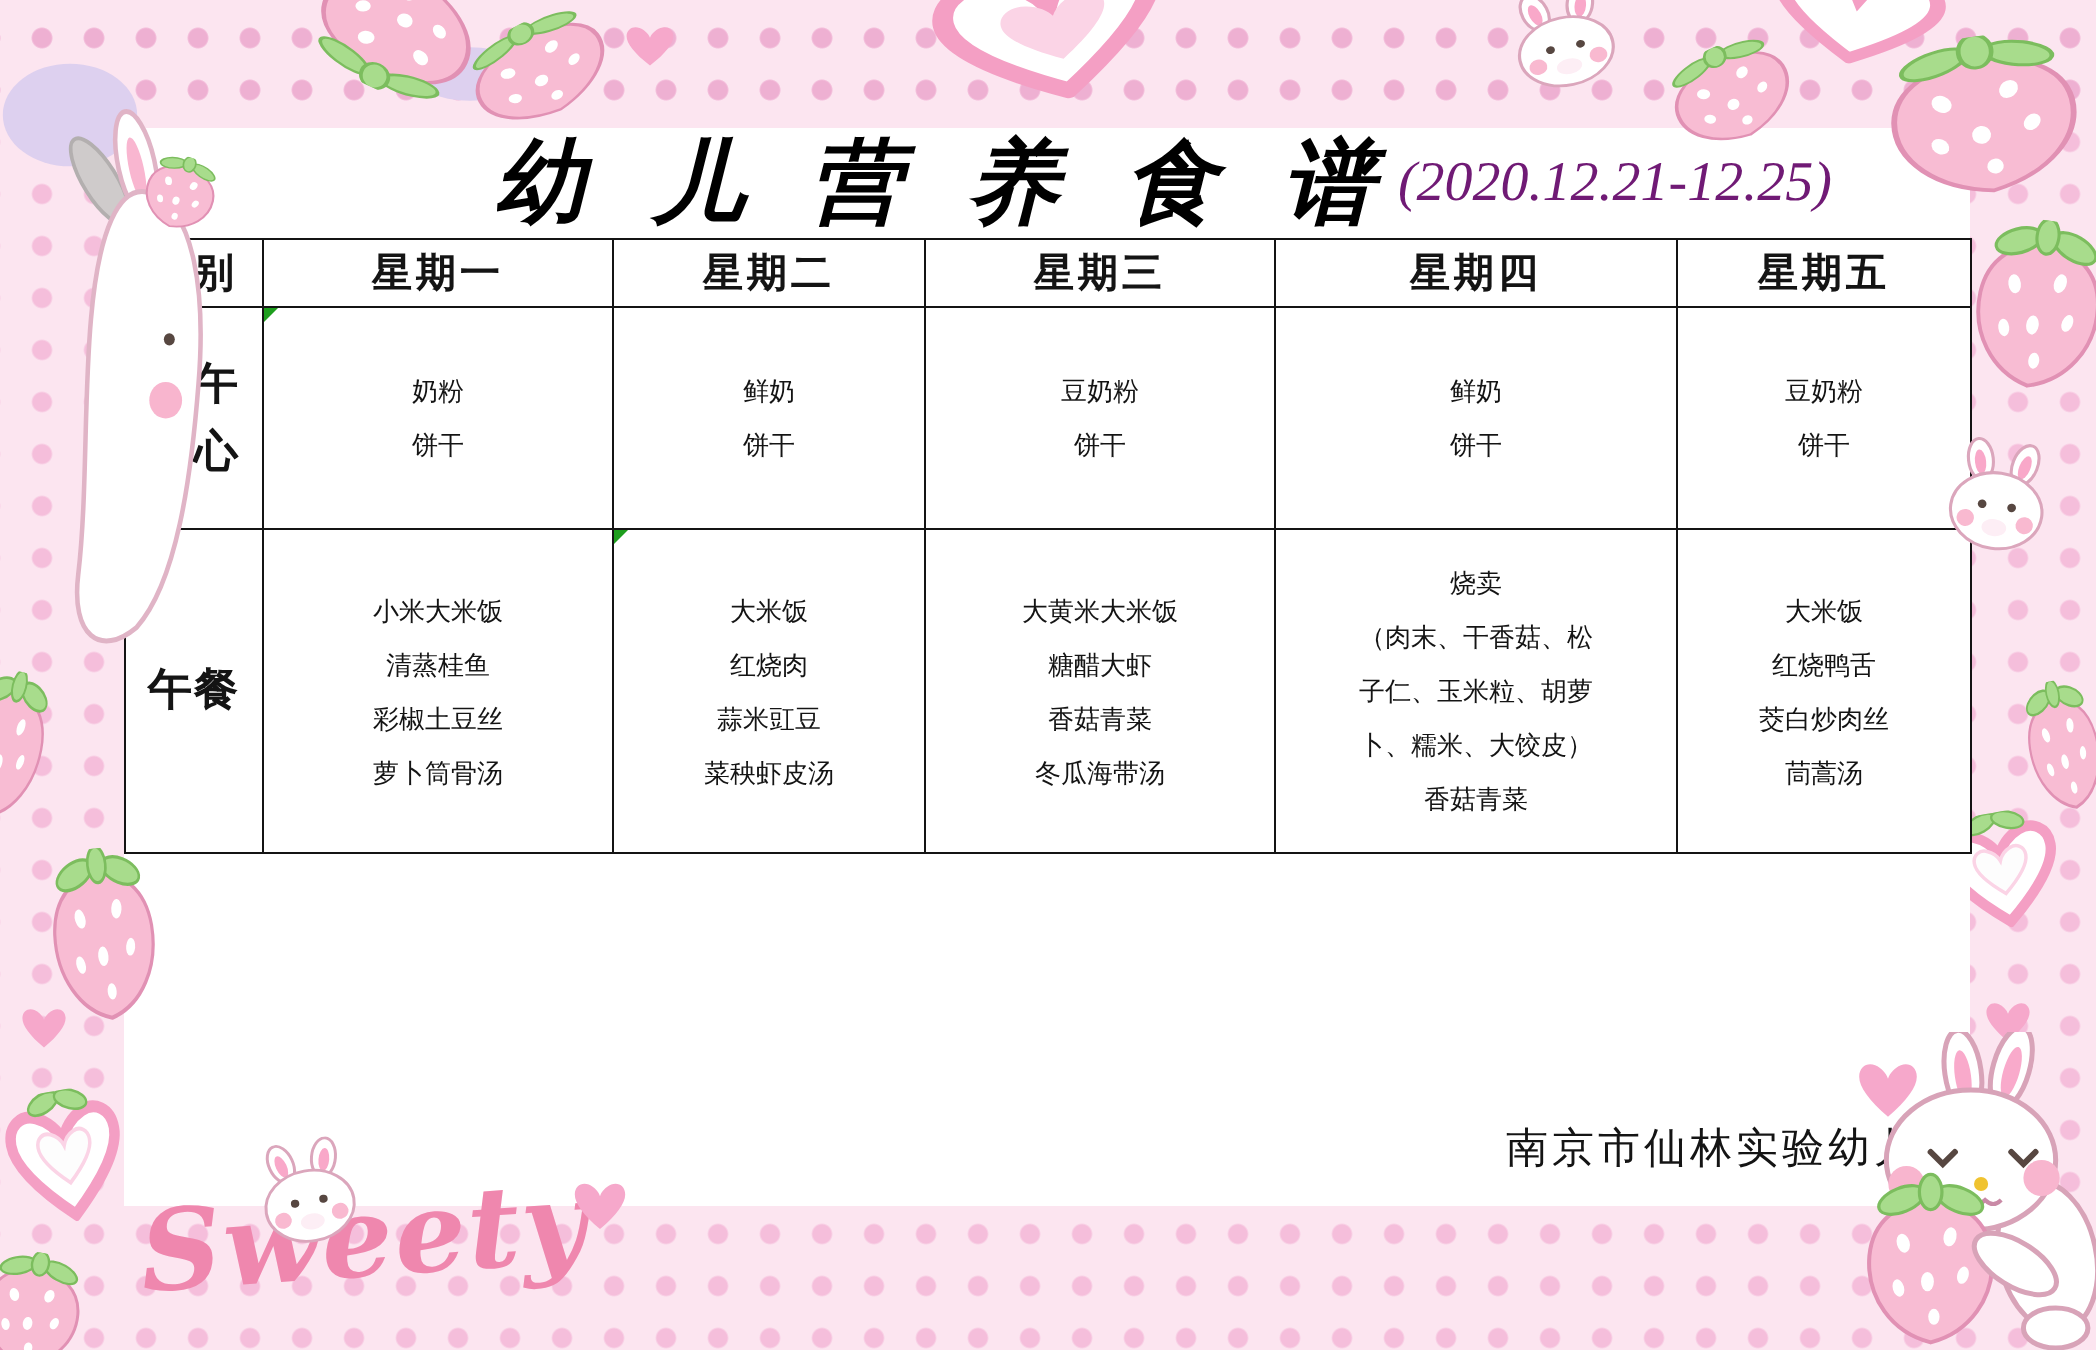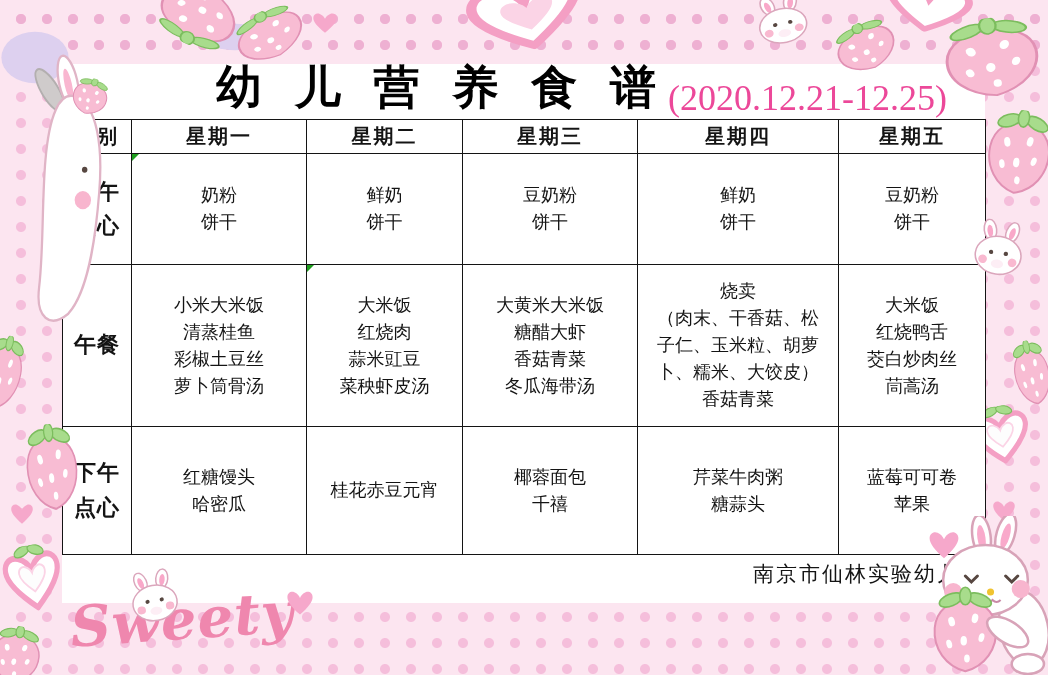--- a/index.html
+++ b/index.html
@@ -8,28 +8,28 @@
     position:relative;width:1048px;height:675px;overflow:hidden;
     background-color:#fce5f0;
     background-image:radial-gradient(circle, #f5bedb 0 4.5px, rgba(0,0,0,0) 5.5px);
     background-size:26px 26px;background-position:8px 6px;
     font-family:"Liberation Serif","DejaVu Serif",serif;color:#141414;
   }
   .topband{position:absolute;left:0;top:0;width:1048px;height:64px;
     background-image:radial-gradient(circle, #eeb0d2 0 4.5px, rgba(0,0,0,0) 5.5px);
     background-size:26px 26px;background-position:8px 6px;}
   .sheet{position:absolute;left:62px;top:64px;width:923px;height:539px;background:#ffffff;z-index:1;}
-  .title-row{position:absolute;left:0;top:0;width:923px;height:55px;display:flex;align-items:flex-end;justify-content:center;transform:translateX(58px);white-space:nowrap;}
+  .title-row{position:absolute;left:0;top:0;width:923px;height:55px;display:flex;align-items:center;justify-content:center;transform:translateX(58px);white-space:nowrap;font-style:italic;}
   .title-main{font-family:"Liberation Sans","DejaVu Sans",sans-serif;font-weight:700;font-size:46px;letter-spacing:10px;color:#000;}
-  .title-date{font-family:"Liberation Serif","DejaVu Serif",serif;font-size:36px;font-weight:400;color:#ec4899;margin-left:2px;}
+  .title-date{font-family:"Liberation Serif","DejaVu Serif",serif;font-size:28px;font-weight:400;color:#701a75;margin-left:2px;}
   table.menu{position:absolute;left:0;top:55px;width:923px;border-collapse:collapse;table-layout:fixed;}
   table.menu th,table.menu td{border:1.6px solid #141414;text-align:center;vertical-align:middle;padding:0 4px;white-space:pre-line;position:relative;overflow:hidden;}
   tr.head th{height:33px;font-size:20px;font-weight:600;letter-spacing:2px;}
   th.rowlab{font-size:22px;font-weight:600;letter-spacing:1px;line-height:1.55;}
-  td.cell{font-size:18px;line-height:27px;font-weight:400;}
+  td.cell{font-size:13px;line-height:27px;font-weight:400;}
   tr.r1 td,tr.r1 th{height:110px;}
   tr.r2 td,tr.r2 th{height:161px;}
   tr.r3 td,tr.r3 th{height:127px;}
   .gtri{position:absolute;left:0;top:0;width:0;height:0;border-top:7px solid #1e9e1e;border-right:7px solid transparent;}
   .school{position:absolute;left:753px;top:560px;font-size:21px;letter-spacing:2px;color:#141414;z-index:2;}
   .sweety{position:absolute;left:70px;top:586px;font-size:56px;font-style:italic;font-weight:700;
     font-family:"DejaVu Serif","Liberation Serif",serif;color:#ef87ae;transform:rotate(-4deg);letter-spacing:1px;z-index:3;}
   .deco{position:absolute;}
   .z0{z-index:0}.z2{z-index:2}.z3{z-index:3}.z4{z-index:4}.z5{z-index:5}
 </style>
@@ -208,33 +208,20 @@
         <td class="cell">烧卖
 （肉末、干香菇、松
 子仁、玉米粒、胡萝
 卜、糯米、大饺皮）
 香菇青菜</td>
         <td class="cell">大米饭
 红烧鸭舌
 茭白炒肉丝
 茼蒿汤</td>
       </tr>
-      <tr class="r3">
-        <th class="rowlab">下午
-点心</th>
-        <td class="cell">红糖馒头
-哈密瓜</td>
-        <td class="cell">桂花赤豆元宵</td>
-        <td class="cell">椰蓉面包
-千禧</td>
-        <td class="cell">芹菜牛肉粥
-糖蒜头</td>
-        <td class="cell">蓝莓可可卷
-苹果</td>
-      </tr>
     </tbody>
       </table>
   </div>
 
   <div class="school">南京市仙林实验幼儿园</div>
 
   <div class="sweety">Sweety</div>
   <svg class="deco z4" style="left:124px;top:570px;transform:rotate(-10deg)" width="60" height="54" viewBox="0 0 100 95" preserveAspectRatio="none">
       <use href="#bunhead"></use>
     </svg>

